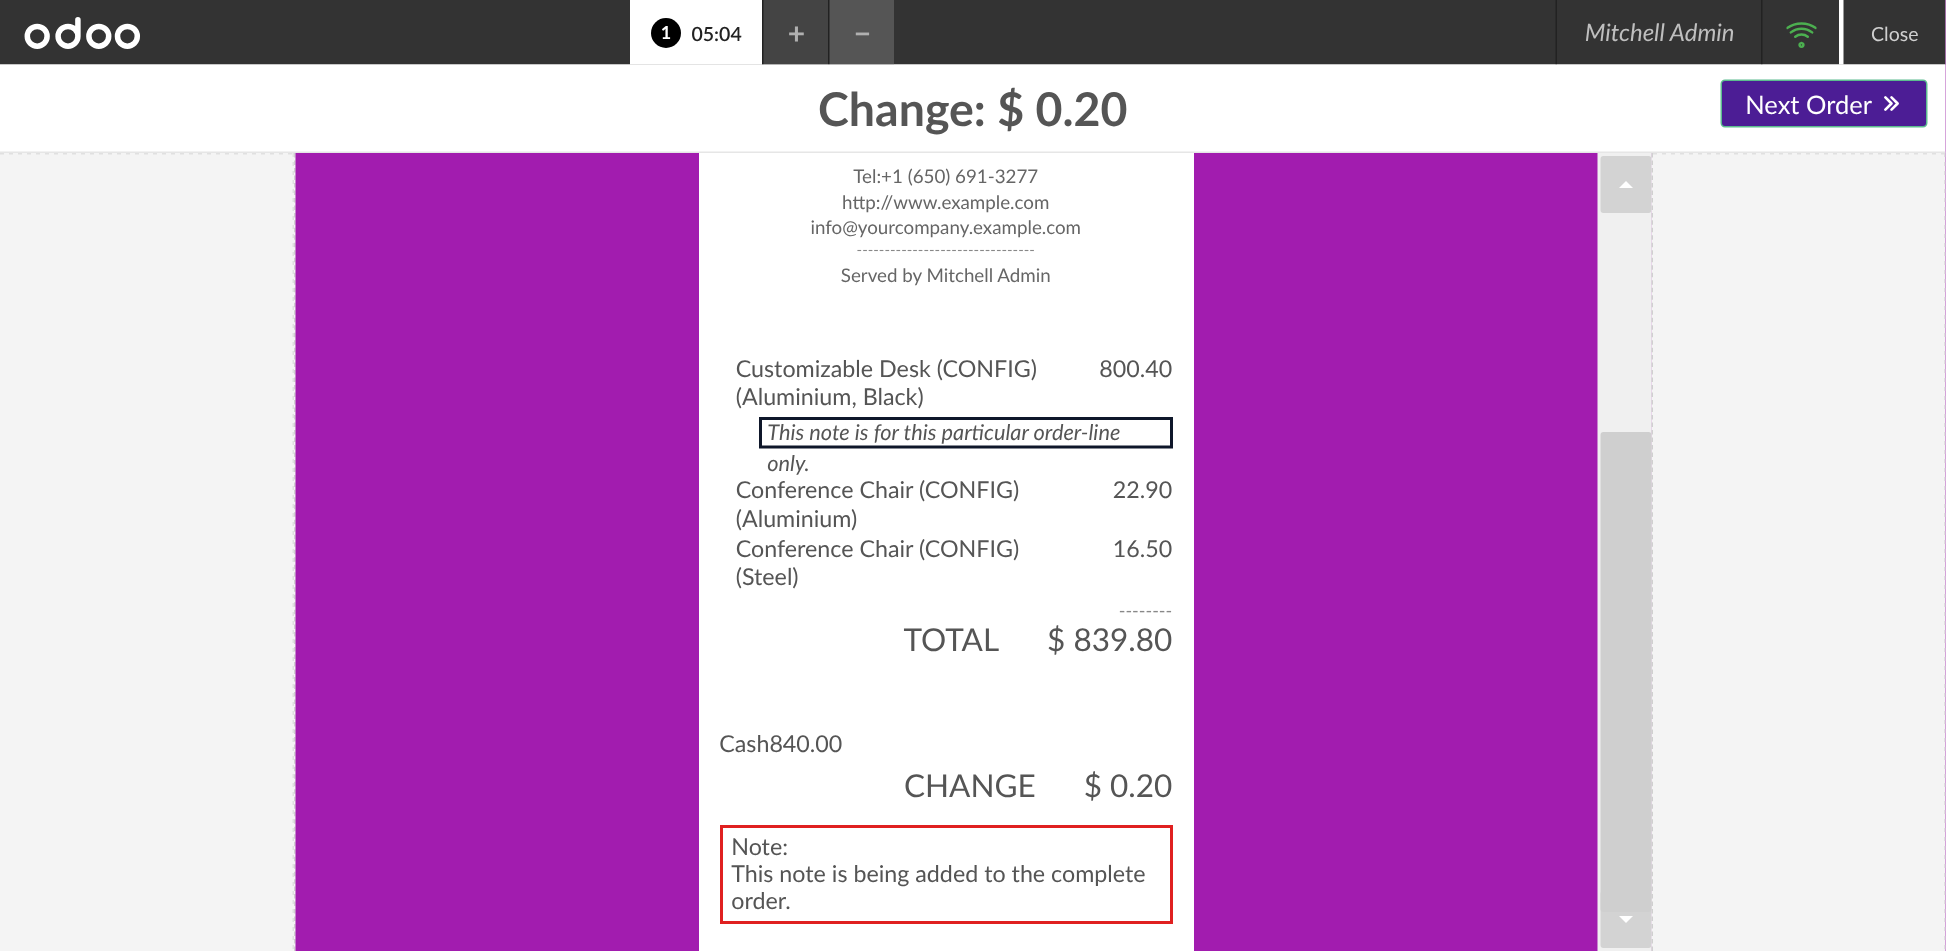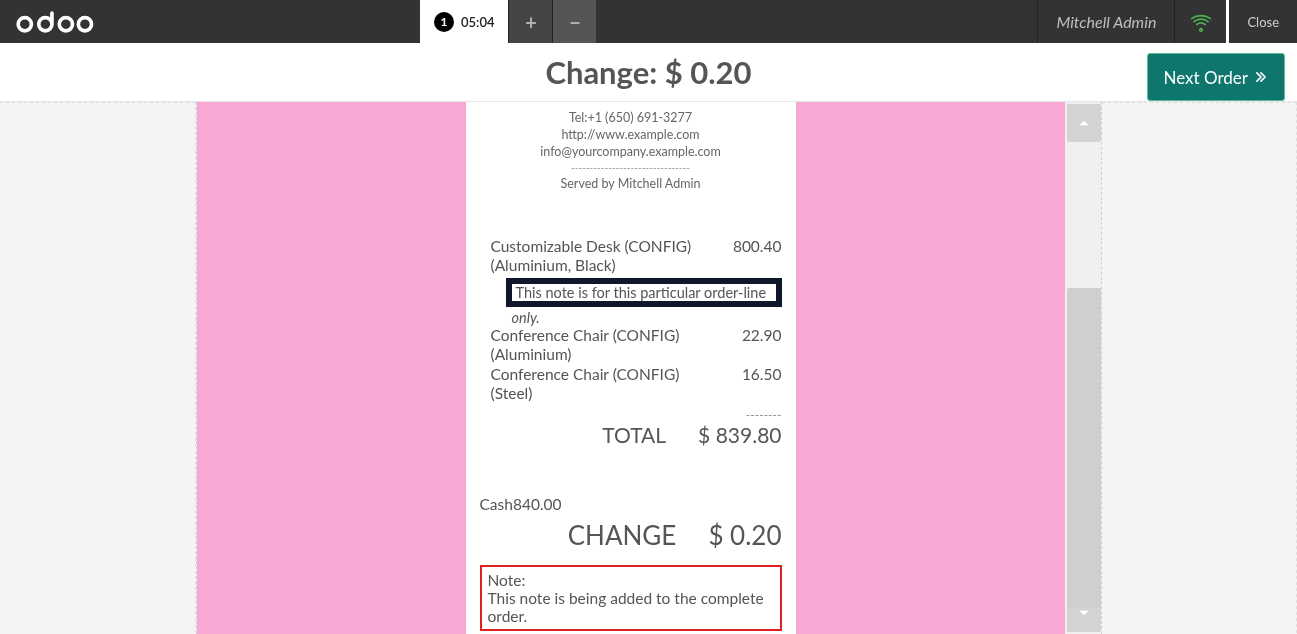--- a/index.html
+++ b/index.html
@@ -17,45 +17,45 @@
 .tb-btn.minus { background: #555; }
 .topbar-right { margin-left: auto; display: flex; align-items: center; height: 100%; }
 .user-name { color: #bfbfbf; font-style: italic; font-size: 16px; padding: 0 18px; height: 100%; display: flex; align-items: center; border-left: 1px solid #222; }
 .wifi-cell { width: 52px; height: 100%; display: flex; align-items: center; justify-content: center; border-left: 1px solid #222; }
 .wifi-cell svg { width: 20px; height: 20px; }
 .close-cell { padding: 0 18px; height: 100%; display: flex; align-items: center; color: #d0d0d0; font-size: 13px; border-left: 3px solid #ffffff; cursor: pointer; }
 
 
 .header-row { background: #fff; height: 59px; display: flex; align-items: center; padding: 0 20px; justify-content: center; position: relative; border-bottom: 1px solid #e6e6e6; }
 .change-title { font-size: 31px; font-weight: 700; color: #555; }
-.next-order { position: absolute; right: 12px; top: 10px; height: 48px; background: #0f766e; color: #fff; border-radius: 3px; padding: 0 16px; font-size: 17px; display: flex; align-items: center; gap: 6px; border: 1px solid #5cbc8f; cursor: pointer; }
+.next-order { position: absolute; right: 12px; top: 10px; height: 32px; background: #4c1d95; color: #fff; border-radius: 3px; padding: 0 16px; font-size: 17px; display: flex; align-items: center; gap: 6px; border: 1px solid #5cbc8f; cursor: pointer; }
 .next-order svg { width: 14px; height: 14px; }
 
 
 .page-body { display: flex; height: calc(634px - 43px - 59px); }
 .side-pad { flex: 1; background-image: linear-gradient(to right, #e0e0e0 50%, transparent 50%), linear-gradient(to bottom, #e0e0e0 50%, transparent 50%); background-size: 6px 1px, 1px 6px; background-repeat: repeat-x, repeat-y; background-position: top left, top right; background-color: #f4f4f4; }
 .side-pad.left { border-right: 1px dashed #d0d0d0; }
 .side-pad.right { border-left: 1px dashed #d0d0d0; }
-.center-col { width: 904px; background: #f9a8d4; display: flex; }
+.center-col { width: 904px; background: #a21caf; display: flex; }
 .receipt-wrap { flex: 1; display: flex; justify-content: center; overflow: hidden; position: relative; }
 .receipt { width: 330px; background: #fff; padding: 8px 14px; font-size: 14px; color: #555; }
 .receipt .company-info { text-align: center; font-size: 12.5px; line-height: 1.35; color: #666; }
 .receipt .divider-small { text-align: center; font-size: 10px; letter-spacing: 0; color: #888; }
 .receipt .served { text-align: center; font-size: 12.5px; margin-top: 2px; color: #666; }
 .lines { margin-top: 44px; }
 .line { display: flex; justify-content: space-between; font-size: 15.5px; color: #555; line-height: 1.25; }
 .line .nm { flex: 1; margin-left: 11px; }
 .line .amt { width: 80px; text-align: right; }
-.note-highlight { border: 6px solid #0f172a; padding: 0 4px; margin: 2px 0 2px 26px; font-size: 14.5px; color: #555; }
+.note-highlight { border: 2px solid #0f172a; padding: 0 4px; margin: 2px 0 2px 26px; font-style: italic; font-size: 14.5px; color: #555; }
 .note-cont { margin-left: 32px; font-style: italic; font-size: 14.5px; color: #555; }
 .subtotal-dash { text-align: right; font-size: 12px; color: #888; margin-top: 4px; }
 .total-row { display: flex; justify-content: space-between; font-size: 21px; color: #555; margin-top: 0; }
 .total-row .lbl { flex: 1; text-align: right; margin-right: 32px; }
 .pay-row { display: flex; justify-content: flex-start; font-size: 15.5px; color: #555; margin-top: 48px; }
-.change-row { display: flex; justify-content: space-between; font-size: 26px; color: #555; margin-top: 6px; }
+.change-row { display: flex; justify-content: space-between; font-size: 21px; color: #555; margin-top: 6px; }
 .change-row .lbl { flex: 1; text-align: right; margin-right: 32px; }
 .tax-row { display: flex; justify-content: space-between; font-size: 15.5px; color: #555; margin-top: 30px; }
 .order-note-box { border: 2px solid #e02020; padding: 4px 6px; margin-top: 14px; font-size: 15.5px; color: #555; }
 
 .scroll-col { width: 36px; display: flex; flex-direction: column; background: #f0f0f0; }
 .scroll-btn { width: 34px; height: 38px; background: #d3d3d3; display: flex; align-items: center; justify-content: center; border-radius: 2px; margin: 2px 0 0 2px; }
 .scroll-btn.bottom { margin-top: 0; margin-bottom: 2px; }
 .scroll-btn svg { width: 14px; height: 14px; fill: #fff; }
 .scroll-track { flex: 1; position: relative; }
 .scroll-thumb { position: absolute; left: 2px; width: 34px; background: #cfcfcf; border-radius: 2px; }

